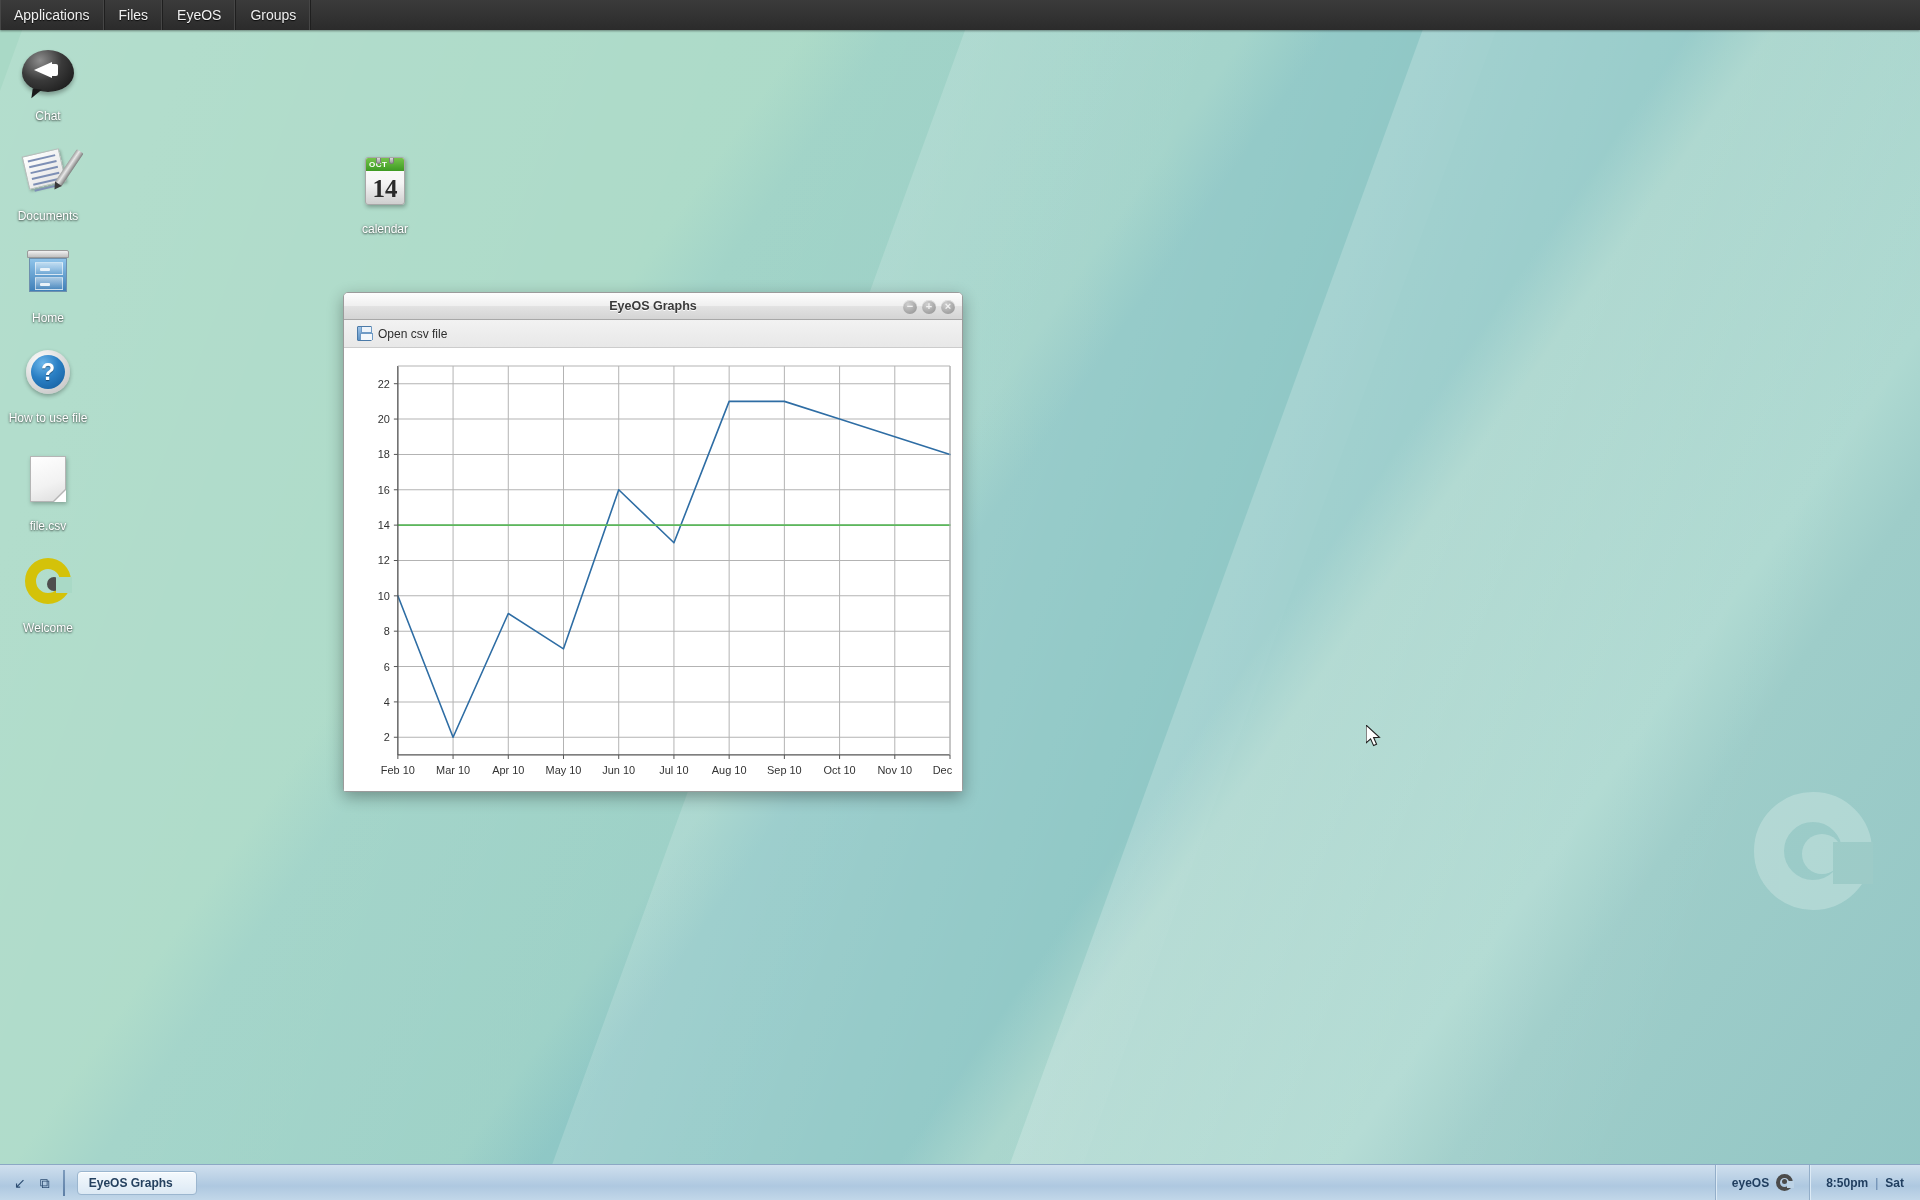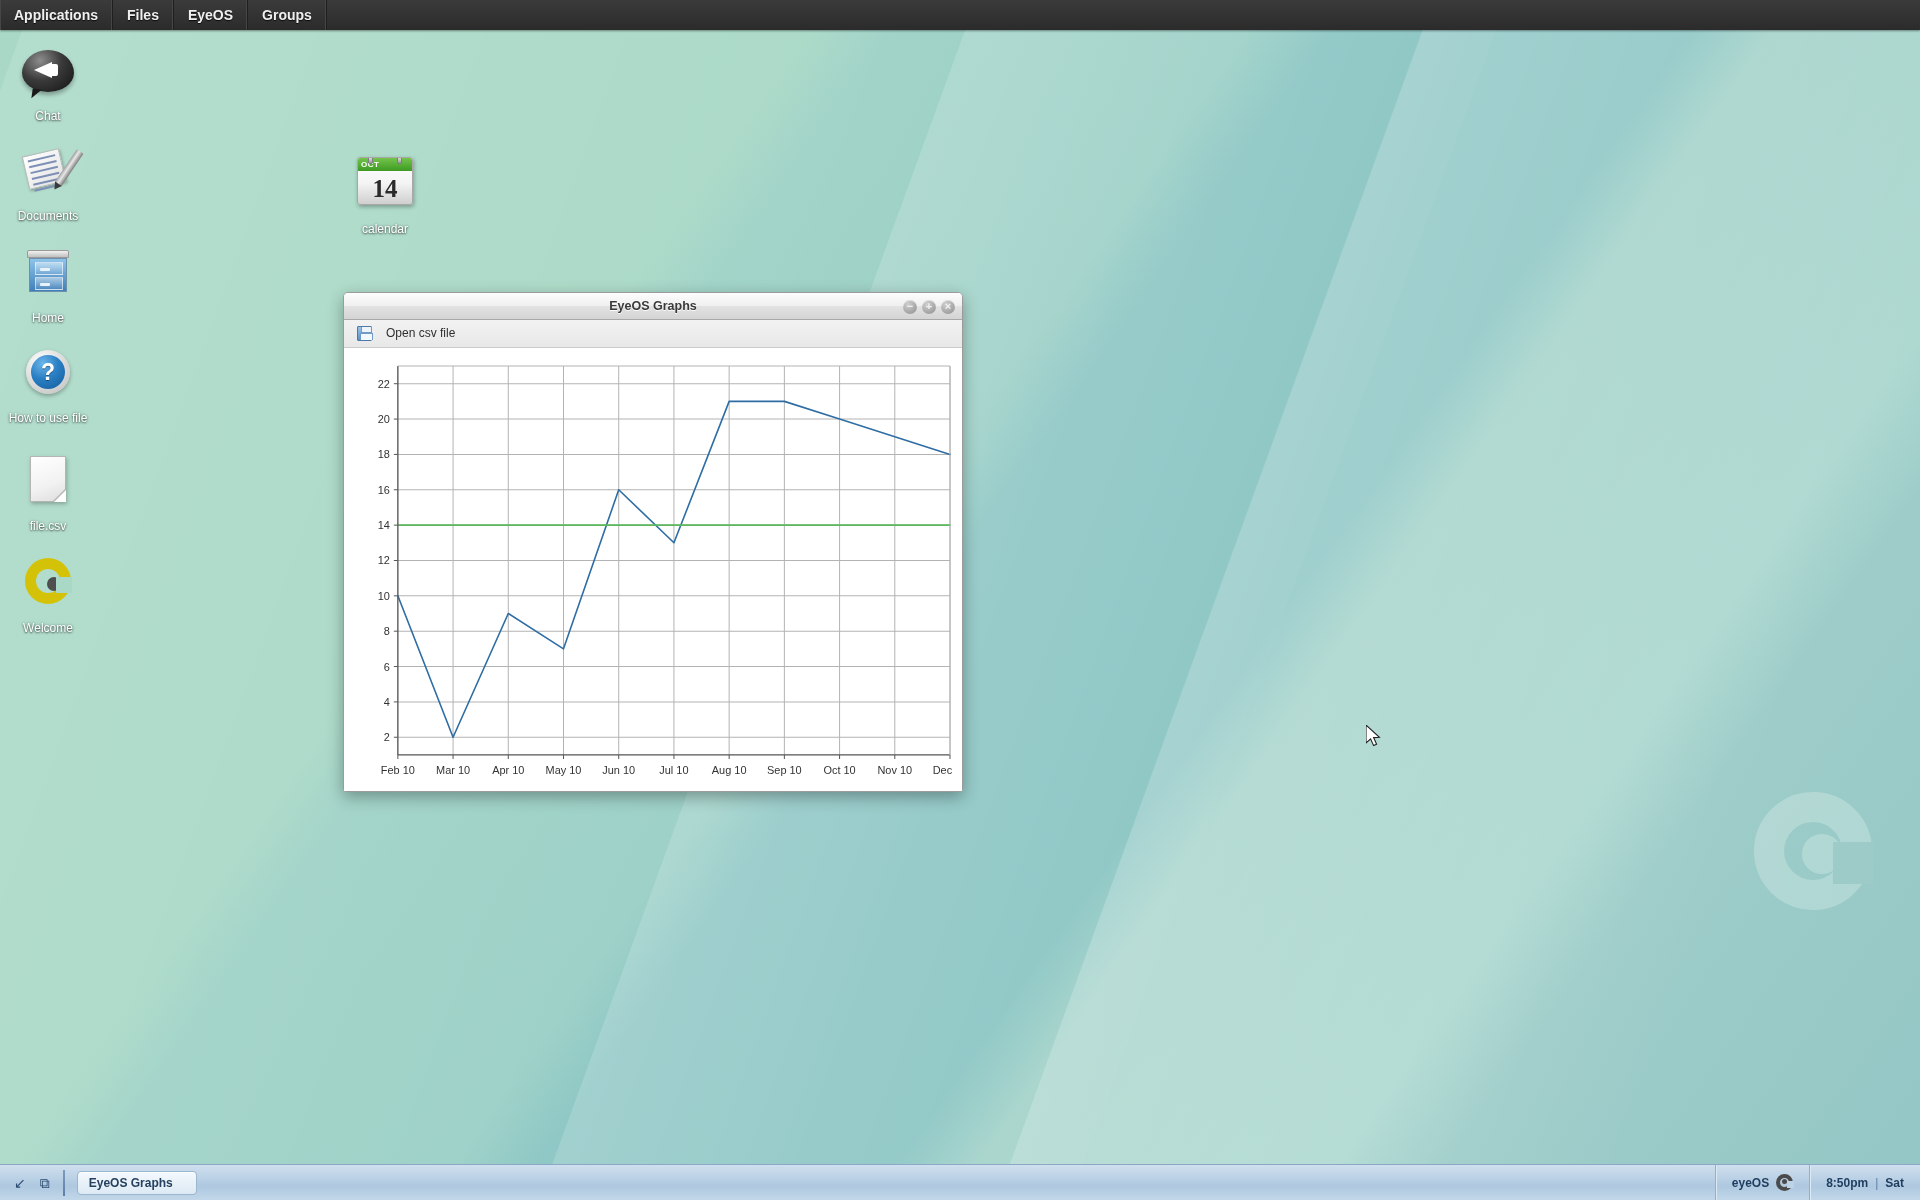--- a/index.html
+++ b/index.html
@@ -56,21 +56,21 @@
     background: linear-gradient(180deg, #3b3b3b 0%, #333333 50%, #2b2b2b 100%);
     display: flex; align-items: stretch;
     z-index: 50;
     box-shadow: 0 1px 2px rgba(0,0,0,0.4);
   }
   .topmenu-item {
     display: flex; align-items: center;
     padding: 0 14px;
     color: #f0f0f0;
     font-size: 14px;
-    font-weight: bold;
+    font-weight: normal;
     text-shadow: 0 1px 1px rgba(0,0,0,0.8);
     border-right: 1px solid #1f1f1f;
     box-shadow: inset -1px 0 0 #464646;
     cursor: default;
     text-align: center;
   }
   .topmenu-item:first-child { box-shadow: inset -1px 0 0 #464646, inset 1px 0 0 #464646; }
 
   
   .desktop-icon {
@@ -215,21 +215,21 @@
   .ico-eye::after {
     content:""; position:absolute;
     right: -12px; bottom: 0px;
     width: 16px; height: 16px;
     background: #a9d9c6;
     transform: rotate(0deg);
   }
 
   
   .ico-cal {
-    position: relative; width: 56px; height: 48px;
+    position: relative; width: 40px; height: 48px;
     background: linear-gradient(180deg,#ffffff 0%, #f4f4f4 55%, #cfcfcf 100%);
     border: 1px solid #a8a8a8;
     border-radius: 3px;
     box-shadow: 1px 2px 4px rgba(0,0,0,0.3);
     overflow: hidden;
   }
   .ico-cal .hdr {
     height: 13px;
     background: linear-gradient(180deg,#74c44b,#3d9a22);
     color: #ffffff; font-size: 8px; font-weight: bold;
@@ -285,21 +285,21 @@
     cursor: pointer;
   }
   #toolbar {
     height: 28px;
     background: linear-gradient(180deg,#f2f2f2,#e8e8e8);
     border-bottom: 1px solid #cccccc;
     display: flex; align-items: center;
     padding-left: 9px; gap: 6px;
   }
   #open-csv-button {
-    display: flex; gap: 14px;
+    display: flex; align-items: center; gap: 6px;
     font-size: 12px; color: #2f2f2f; cursor: pointer;
     padding: 2px 4px;
   }
   .ico-save {
     position: relative; width: 15px; height: 15px;
     background: linear-gradient(180deg,#9dc2e6,#5d92c5);
     border: 1px solid #4b7aa8; border-radius: 1px;
   }
   .ico-save::before {
     content:""; position:absolute; left:3px; top:0;

